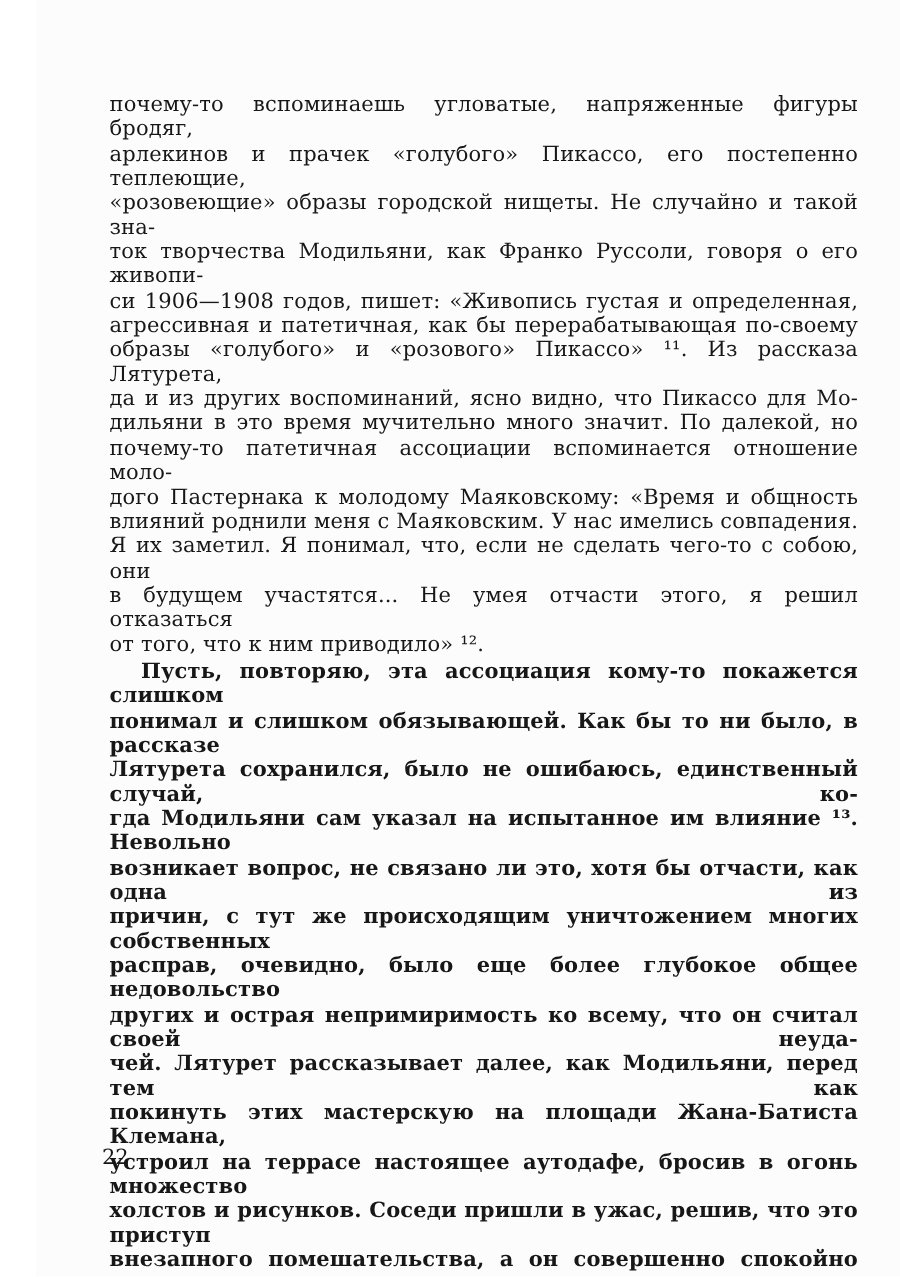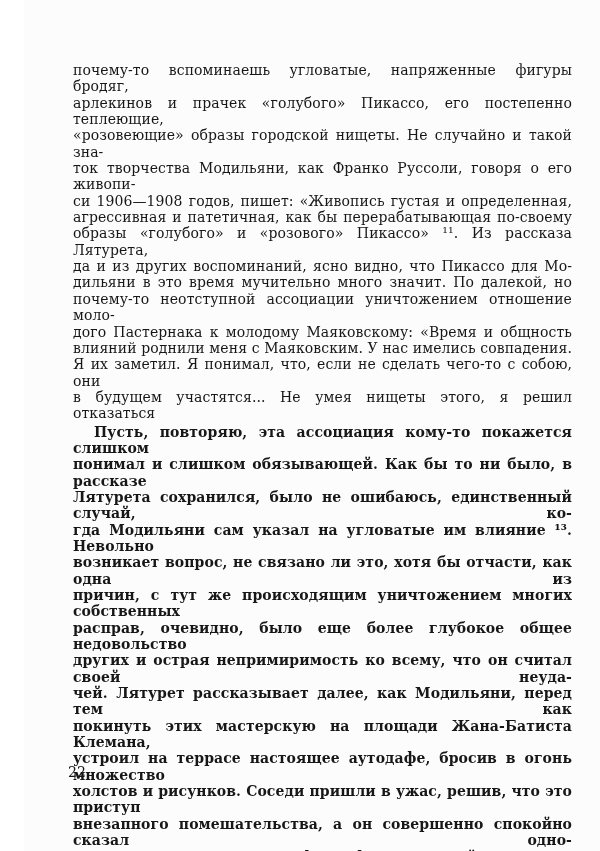--- a/index.html
+++ b/index.html
@@ -51,31 +51,32 @@
       <div class="paragraph">
         <div class="line">почему-то вспоминаешь угловатые, напряженные фигуры бродяг,</div>
         <div class="line">арлекинов и прачек «голубого» Пикассо, его постепенно теплеющие,</div>
         <div class="line">«розовеющие» образы городской нищеты. Не случайно и такой зна-</div>
         <div class="line">ток творчества Модильяни, как Франко Руссоли, говоря о его живопи-</div>
         <div class="line">си 1906—1908 годов, пишет: «Живопись густая и определенная,</div>
         <div class="line">агрессивная и патетичная, как бы перерабатывающая по-своему</div>
         <div class="line">образы «голубого» и «розового» Пикассо» ¹¹. Из рассказа Лятурета,</div>
         <div class="line">да и из других воспоминаний, ясно видно, что Пикассо для Мо-</div>
         <div class="line">дильяни в это время мучительно много значит. По далекой, но</div>
-        <div class="line">почему-то неотступной ассоциации уничтожением отношение моло-</div>
+        <div class="line">почему-то патетичная ассоциации вспоминается отношение моло-</div>
         <div class="line">дого Пастернака к молодому Маяковскому: «Время и общность</div>
         <div class="line">влияний роднили меня с Маяковским. У нас имелись совпадения.</div>
         <div class="line">Я их заметил. Я понимал, что, если не сделать чего-то с собою, они</div>
-        <div class="line">в будущем участятся... Не умея нищеты этого, я решил отказаться</div>
+        <div class="line">в будущем участятся... Не умея отчасти этого, я решил отказаться</div>
+        <div class="line no-just">от того, что к ним приводило» ¹².</div>
       </div>
       <div class="paragraph">
         <div class="line first">Пусть, повторяю, эта ассоциация кому-то покажется слишком</div>
         <div class="line">понимал и слишком обязывающей. Как бы то ни было, в рассказе</div>
         <div class="line">Лятурета сохранился, было не ошибаюсь, единственный случай, ко-</div>
-        <div class="line">гда Модильяни сам указал на угловатые им влияние ¹³. Невольно</div>
+        <div class="line">гда Модильяни сам указал на испытанное им влияние ¹³. Невольно</div>
         <div class="line">возникает вопрос, не связано ли это, хотя бы отчасти, как одна из</div>
         <div class="line">причин, с тут же происходящим уничтожением многих собственных</div>
         <div class="line">расправ, очевидно, было еще более глубокое общее недовольство</div>
         <div class="line">других и острая непримиримость ко всему, что он считал своей неуда-</div>
         <div class="line">чей. Лятурет рассказывает далее, как Модильяни, перед тем как</div>
         <div class="line">покинуть этих мастерскую на площади Жана-Батиста Клемана,</div>
         <div class="line">устроил на террасе настоящее аутодафе, бросив в огонь множество</div>
         <div class="line">холстов и рисунков. Соседи пришли в ужас, решив, что это приступ</div>
         <div class="line">внезапного помешательства, а он совершенно спокойно сказал одно-</div>
         <div class="line">му из них: «Эти детские финтифлюшки иной участи не заслу-</div>

